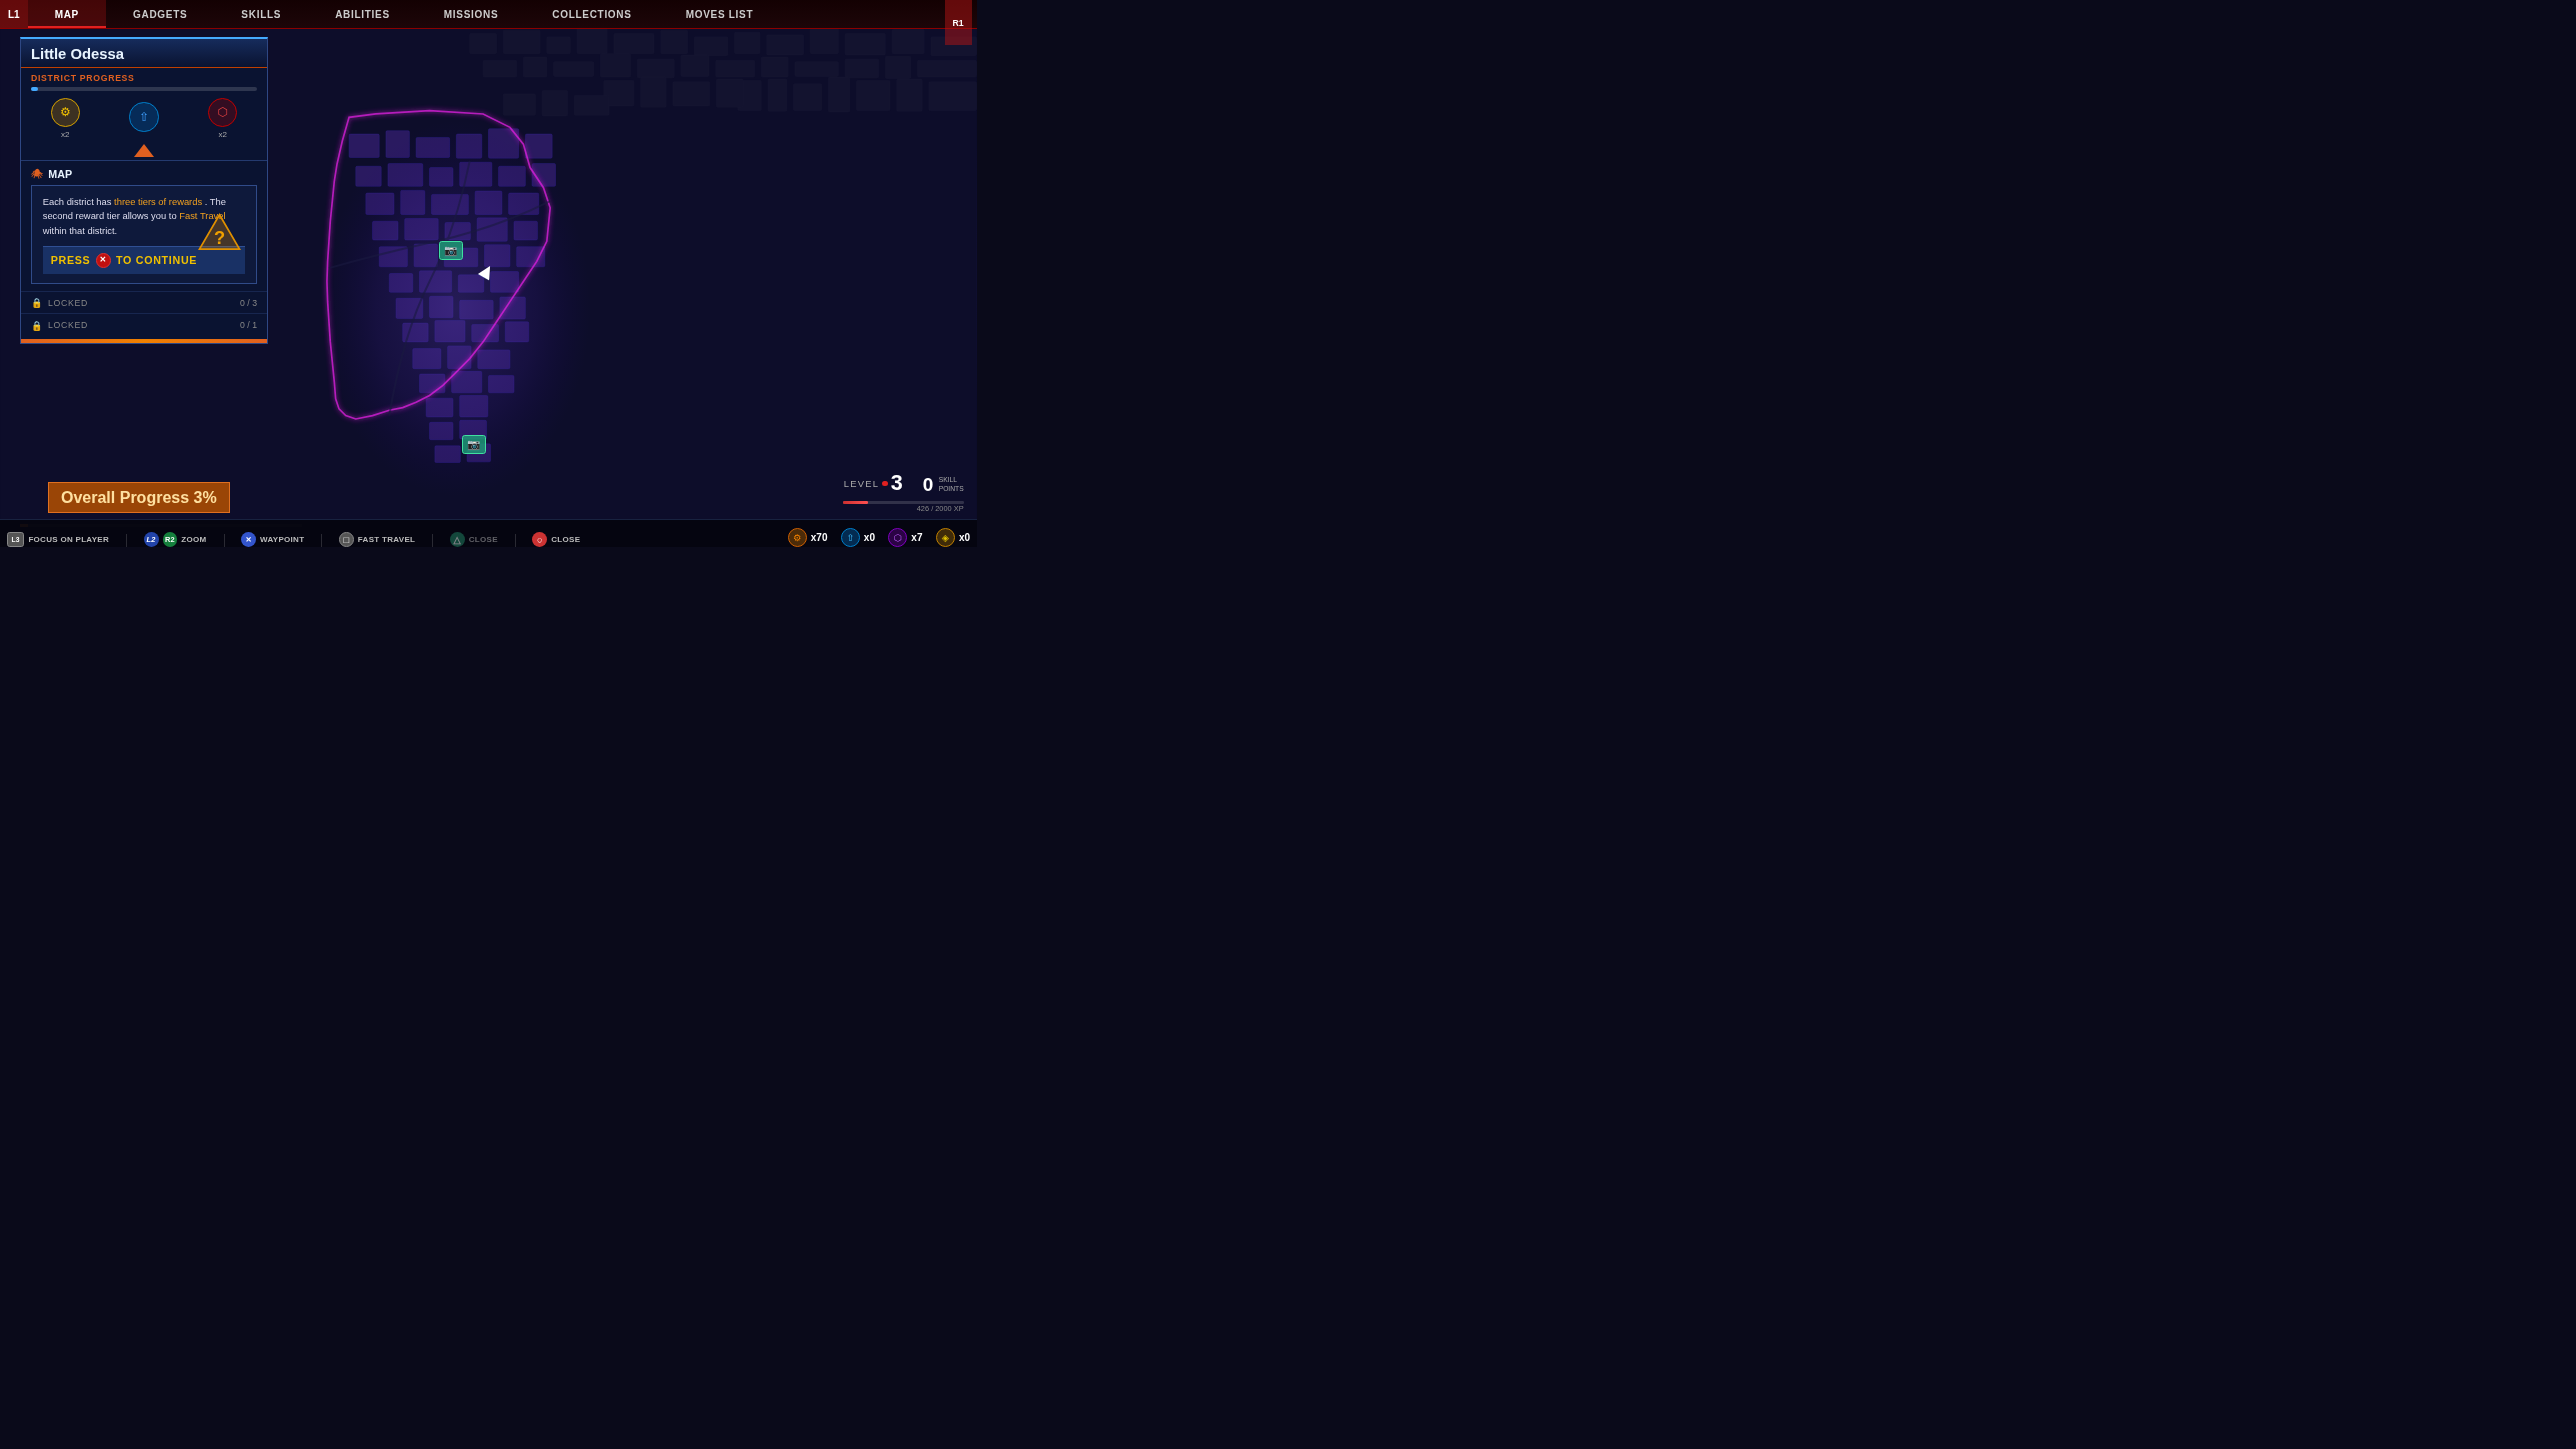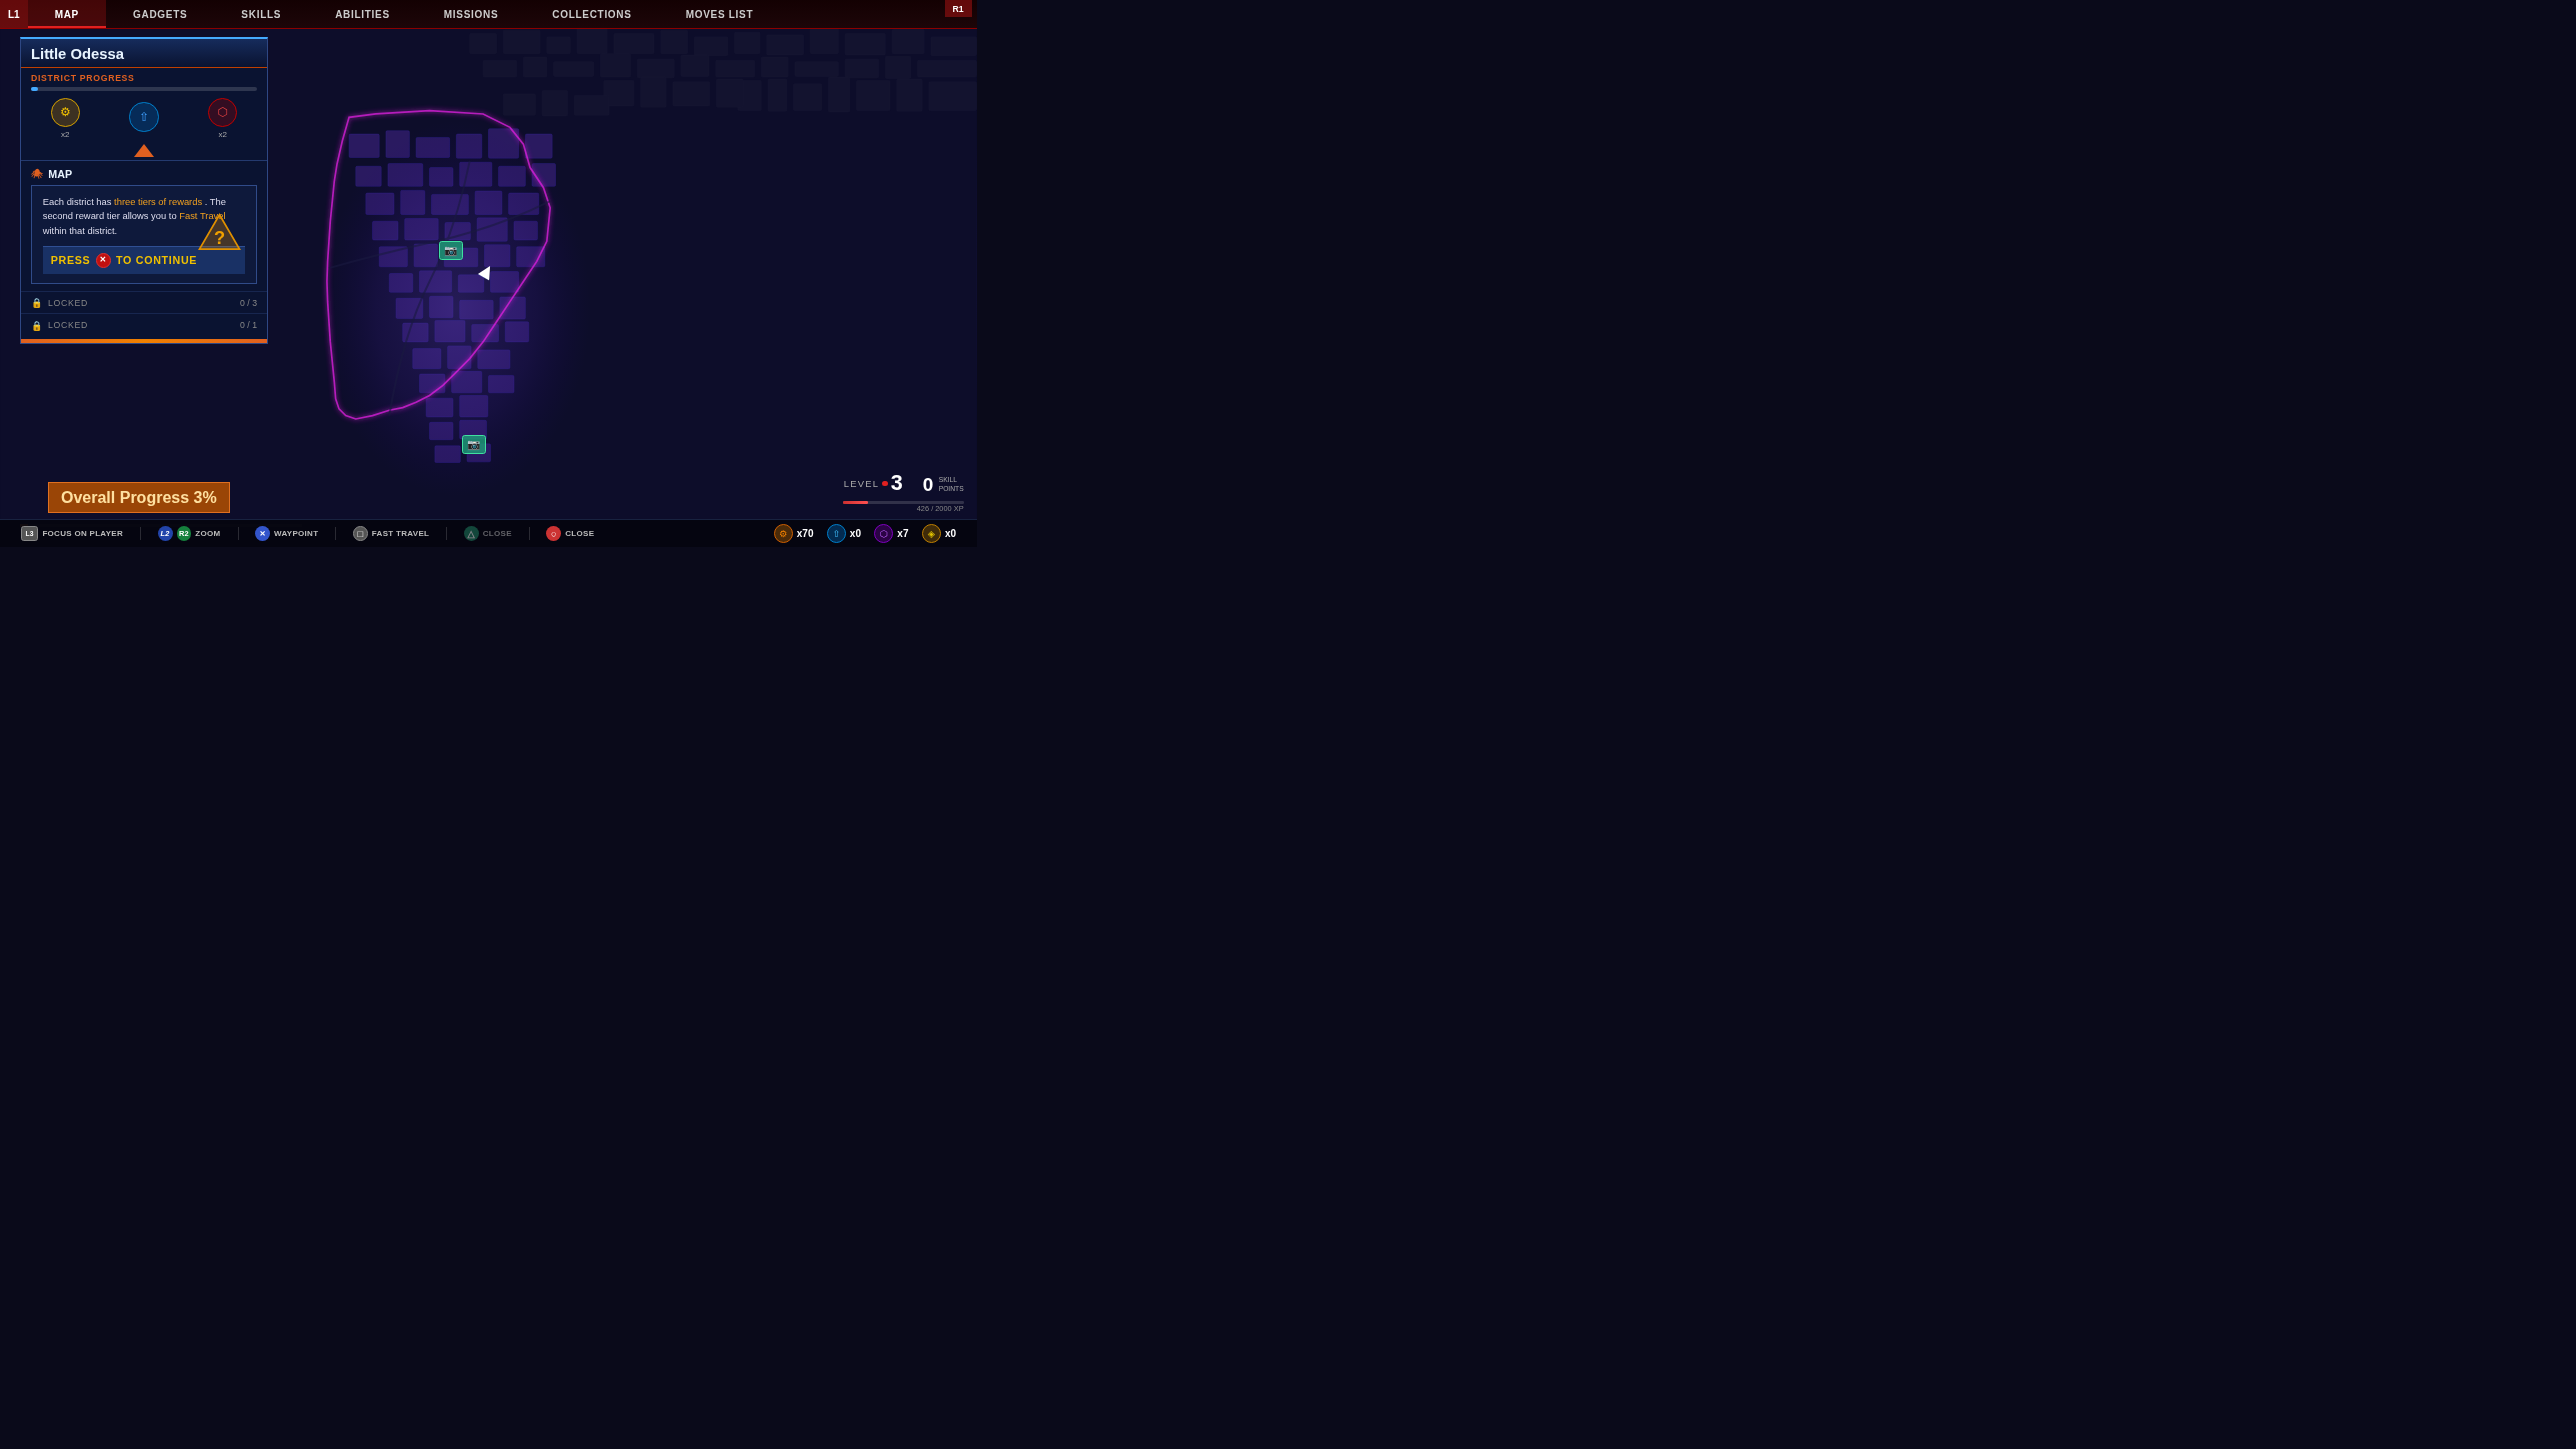--- a/index.html
+++ b/index.html
@@ -349,22 +349,22 @@
     }
 
     
     .bottom-bar {
       position: absolute;
       bottom: 0; left: 0; right: 0;
       height: 28px;
       background: rgba(5, 5, 15, 0.95);
       border-top: 0.7px solid rgba(100,150,255,0.2);
       display: flex;
-      align-items: center;
-      padding: 0 21px;
+      align-items: flex-end;
+      padding: 0 7px;
       gap: 17px;
       z-index: 100;
     }
 
     .bottom-action {
       display: flex;
       align-items: center;
       gap: 4px;
       font-size: 8px;
       color: #bbb;
@@ -527,21 +527,21 @@
       justify-content: center;
       font-size: 10.7px;
       color: #fff;
     }
 
     
     .r1-badge {
       position: absolute;
       right: 5.4px;
       top: 0;
-      height: 17px;
+      height: 45px;
       display: flex;
       align-items: center;
       padding: 0 8px;
       font-size: 8.7px;
       font-weight: bold;
       color: #fff;
       background: rgba(180,20,20,0.5);
     }
   </style>
 </head>

